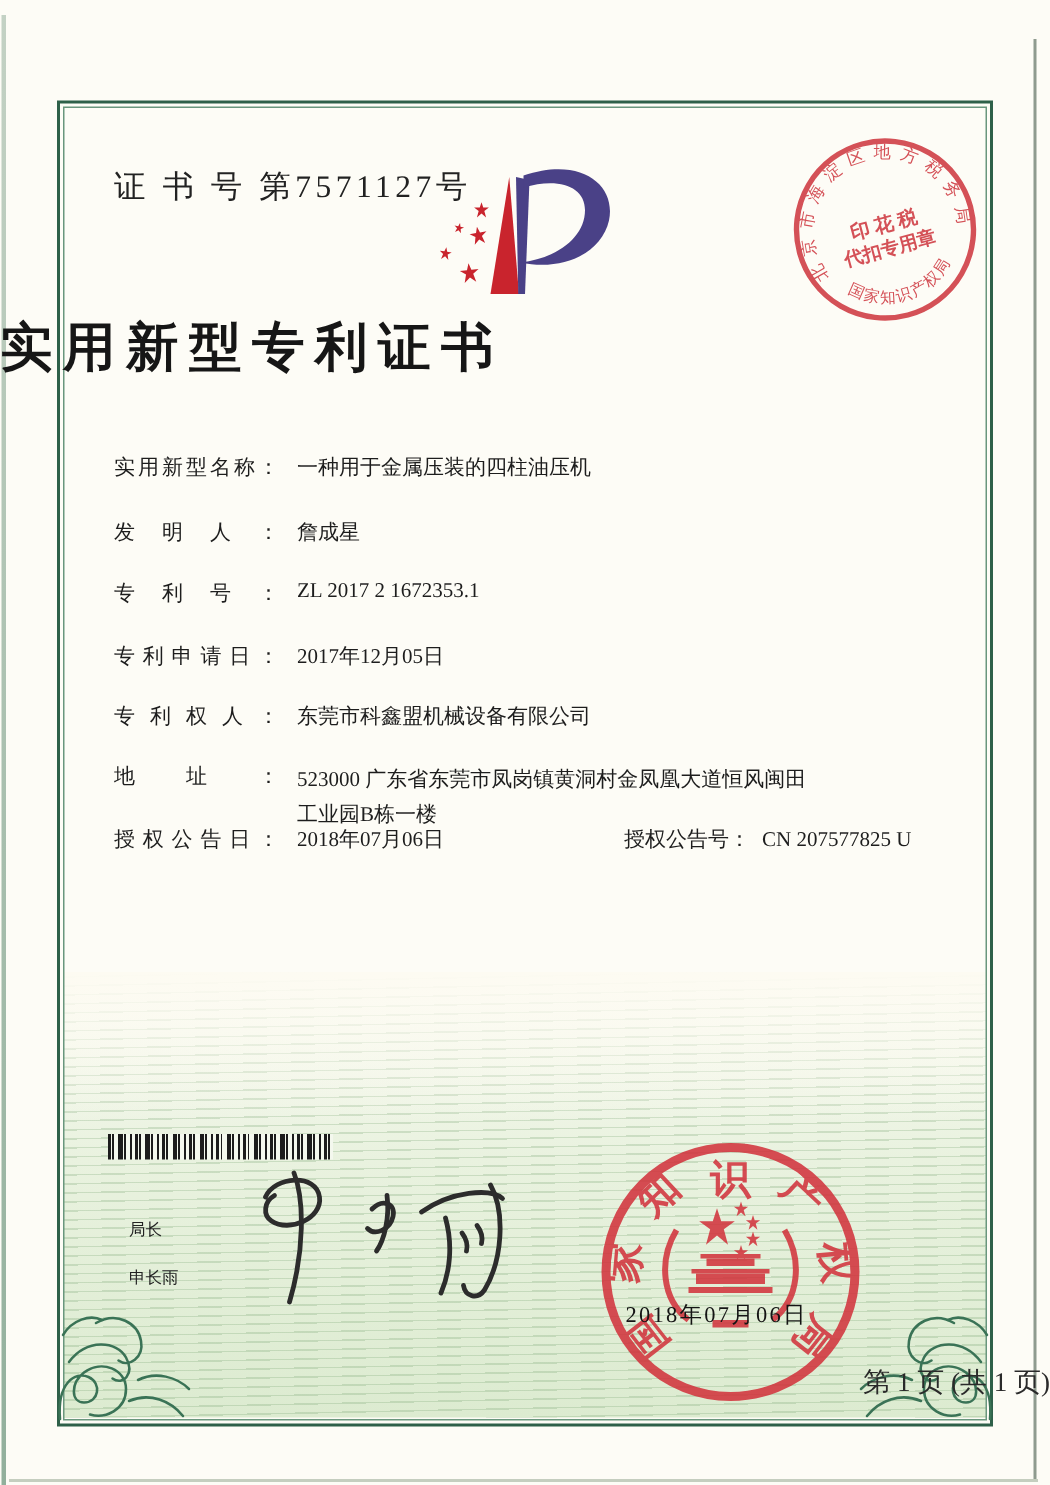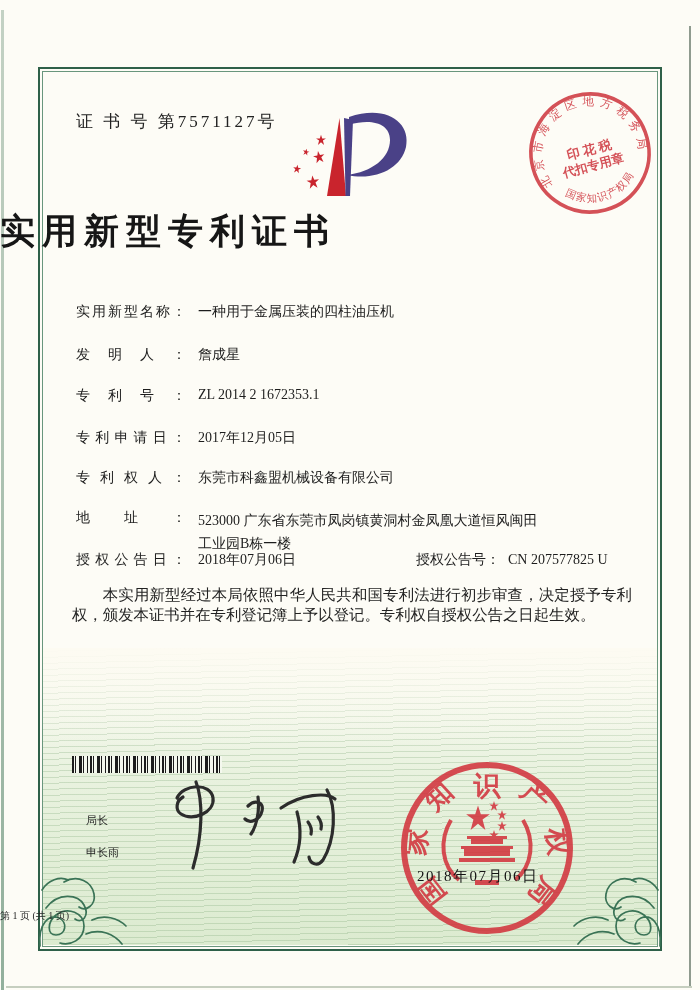--- a/index.html
+++ b/index.html
@@ -24,21 +24,21 @@
   .guilloche{position:absolute;left:42px;top:648px;width:616px;height:297px;
     background:
       linear-gradient(to bottom, rgba(253,251,242,1) 0%, rgba(253,251,242,0) 34%),
       repeating-linear-gradient(-1.2deg, rgba(120,164,114,.28) 0 1px, rgba(120,164,114,0) 1px 6px),
       linear-gradient(to bottom, rgba(236,244,228,.15) 0%, #e9f2df 42%, #dcebd0 100%);}
 
   .corner-orn{position:absolute;width:96px;height:96px;}
   .corner-orn.left{left:34px;top:856px;}
   .corner-orn.right{left:570px;top:856px;transform:scaleX(-1);}
 
-  .cert-no{position:absolute;left:76px;top:110px;font-size:17px;letter-spacing:3px;color:#222;}
+  .cert-no{position:absolute;left:76px;top:110px;font-size:21px;letter-spacing:3px;color:#222;}
 
   .logo{position:absolute;left:283px;top:98px;width:155px;height:107px;}
 
   .title{position:absolute;left:0;right:0;top:208px;text-align:left;
     font-size:35px;font-weight:bold;letter-spacing:7px;color:#161616;}
 
   
   .row{position:absolute;left:76px;font-size:14px;color:#1d1d1d;white-space:nowrap;}
   .fl{display:inline-block;width:110px;text-align:justify;text-align-last:justify;vertical-align:top;}
   .fv{display:inline-block;margin-left:12px;vertical-align:top;}
@@ -58,21 +58,21 @@
 
   .director{position:absolute;left:86px;top:804px;font-size:11px;line-height:32px;color:#222;}
   .sig{position:absolute;left:163px;top:772px;width:195px;height:108px;}
 
   .seal{position:absolute;left:397px;top:758px;width:180px;height:180px;opacity:.93;}
   .seal-date{position:absolute;left:417px;top:867px;font-size:15px;letter-spacing:1.5px;color:#141414;}
 
   .tax-stamp{position:absolute;left:523px;top:86px;width:134px;height:134px;
     transform:rotate(-15deg);opacity:.88;}
 
-  .footer{position:absolute;left:0;right:0;top:909px;text-align:left;font-size:10px;color:#2a2a2a;}
+  .footer{position:absolute;left:0;right:0;top:909px;text-align:right;font-size:18px;color:#2a2a2a;}
 
   svg text{font-family:"Liberation Serif","DejaVu Serif",serif;}
 </style>
 </head>
 <body>
 
 <div class="edge-left"></div>
 <div class="edge-right"></div>
 <div class="edge-bottom"></div>
 
@@ -139,39 +139,38 @@
   </text>
 </svg>
 
 <div class="row" style="top:303px">
   <span class="fl">实用新型名称：</span><span class="fv">一种用于金属压装的四柱油压机</span>
 </div>
 <div class="row" style="top:346px">
   <span class="fl">发明人：</span><span class="fv">詹成星</span>
 </div>
 <div class="row" style="top:387px">
-  <span class="fl">专利号：</span><span class="fv">ZL 2014 2 1672353.1</span>
+  <span class="fl">专利号：</span><span class="fv">ZL 2017 2 1672353.1</span>
 </div>
 <div class="row" style="top:429px">
   <span class="fl">专利申请日：</span><span class="fv">2017年12月05日</span>
 </div>
 <div class="row" style="top:469px">
   <span class="fl">专利权人：</span><span class="fv">东莞市科鑫盟机械设备有限公司</span>
 </div>
 <div class="row" style="top:509px">
   <span class="fl">地址：</span><span class="fv wrap">523000 广东省东莞市凤岗镇黄洞村金凤凰大道恒风闽田
 工业园B栋一楼</span>
 </div>
 <div class="row" style="top:551px">
   <span class="fl">授权公告日：</span><span class="fv">2018年07月06日</span>
   <span class="grant-no"><span>授权公告号：</span><span style="margin-left:8px">CN 207577825 U</span></span>
 </div>
 
 <div class="paras">
-  <p>本实用新型经过本局依照中华人民共和国专利法进行初步审查，决定授予专利权，颁发本证书并在专利登记簿上予以登记。专利权自授权公告之日起生效。</p>
 </div>
 
 <div class="barcode"></div>
 
 <div class="director">
   <div>局长</div>
   <div>申长雨</div>
 </div>
 
 <svg class="sig" viewBox="0 0 195 108">

